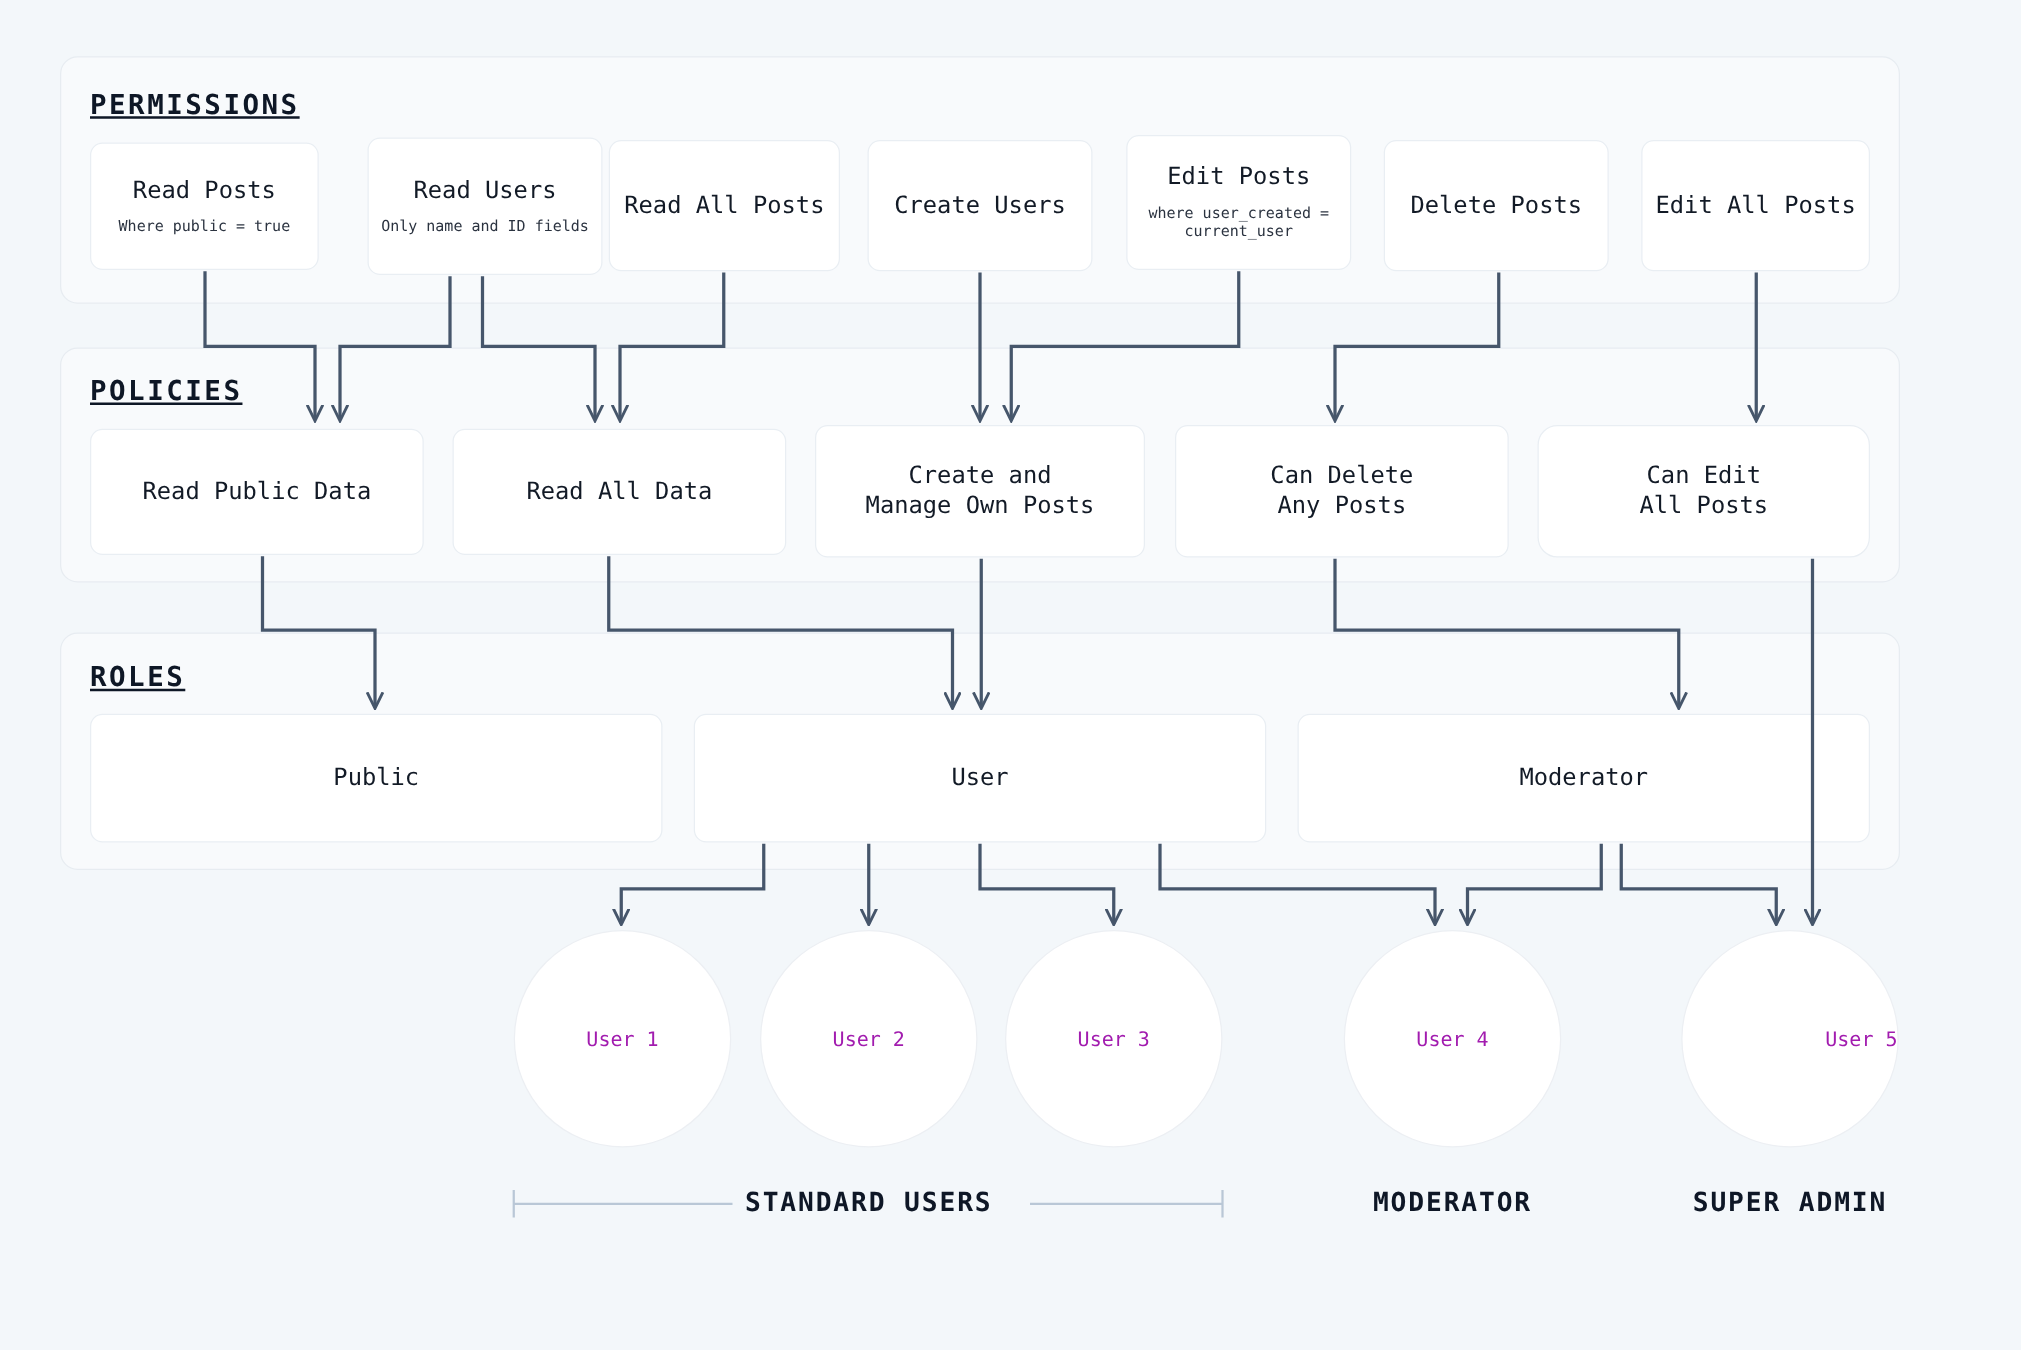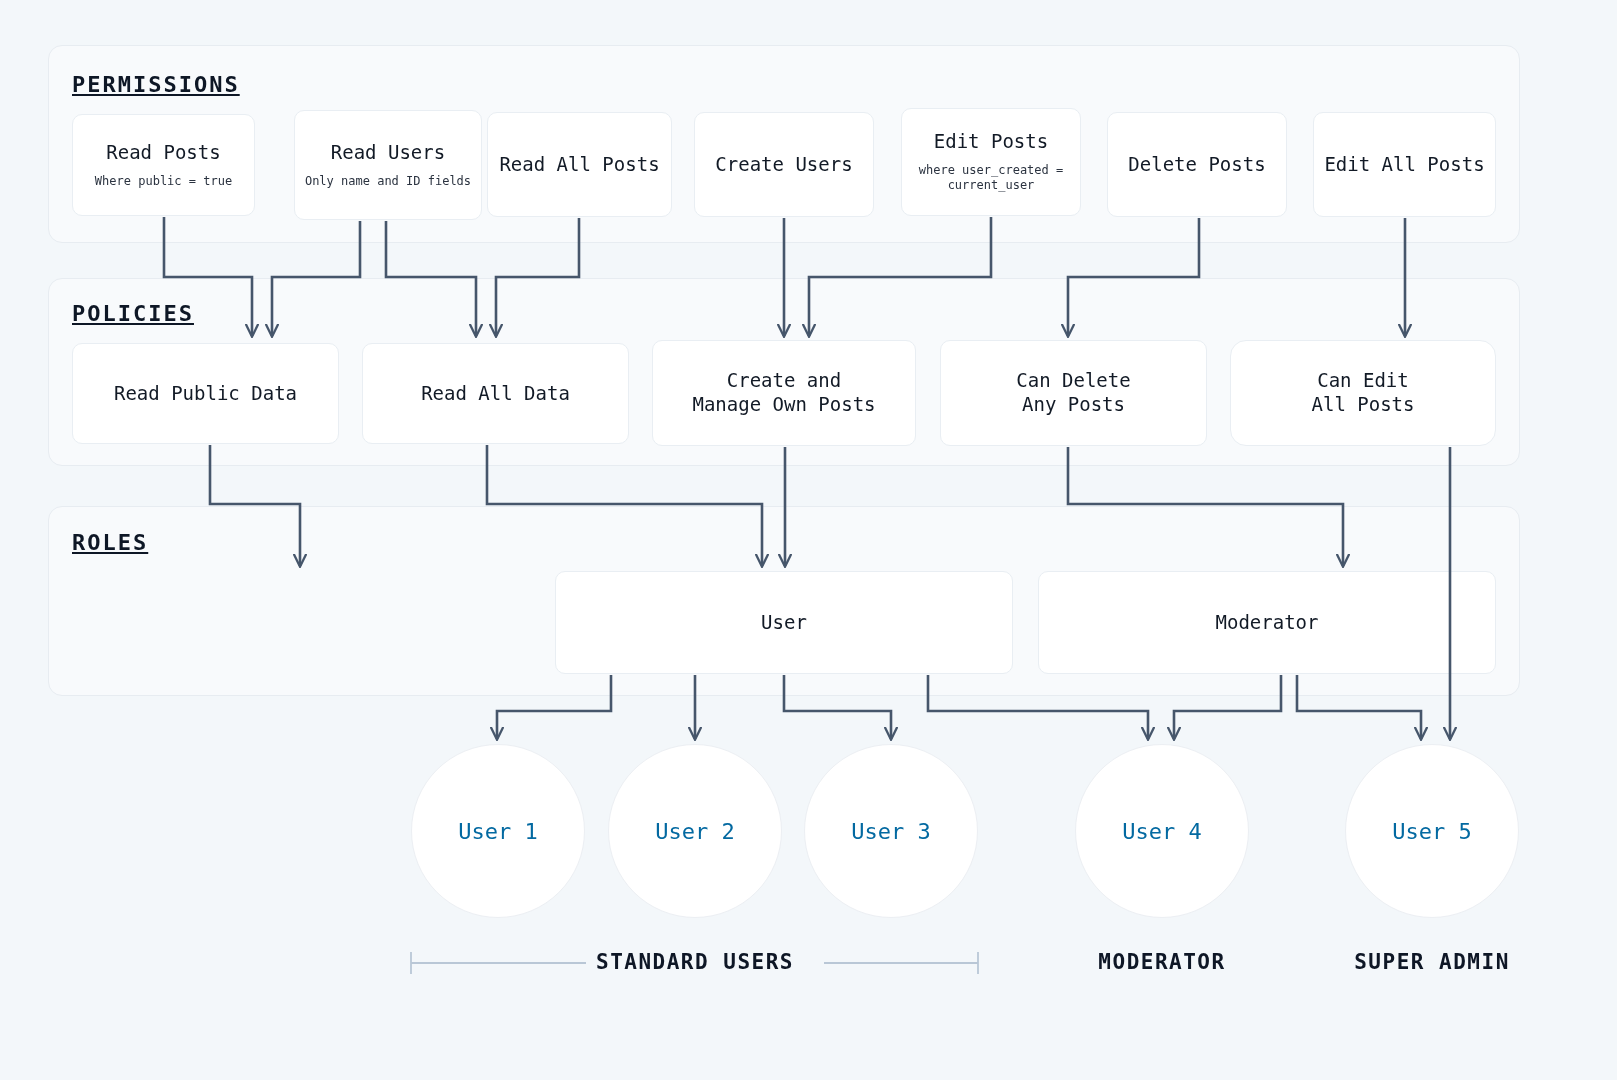--- a/index.html
+++ b/index.html
@@ -64,22 +64,22 @@
   .circle{
     position:absolute;
     background:#ffffff;
     border:1px solid #eceff3;
     border-radius:50%;
     display:flex;align-items:center;justify-content:center;
     box-sizing:border-box;
   }
   .circle span{
     font-family:"DejaVu Sans Mono", monospace;
-    font-size:22px;
-    color:#0369a1;
+    font-size:16px;
+    color:#a21caf;
   }
 
   .grouplabel{
     position:absolute;
     font-family:"DejaVu Sans Mono", monospace;
     font-size:21px;
     font-weight:700;
     letter-spacing:1.5px;
     color:#0e1726;
     text-align:center;
@@ -148,20 +148,23 @@
   </div>
 
   <div class="node policy" style="left:1230px;top:340px;width:266px;height:106px;border-radius:16px;">
     <div class="title">Can Edit
 All Posts</div>
   </div>
 
   <div class="panel" style="left:48px;top:506px;width:1472px;height:190px;"></div>
   <div class="panel-title" style="left:72px;top:530px;">ROLES</div>
 
+  <div class="node role" style="left:72px;top:571px;width:458px;height:103px;">
+    <div class="title">Public</div>
+  </div>
 
   <div class="node role" style="left:555px;top:571px;width:458px;height:103px;">
     <div class="title">User</div>
   </div>
 
   <div class="node role" style="left:1038px;top:571px;width:458px;height:103px;">
     <div class="title">Moderator</div>
   </div>
 
   <div class="circle" style="left:411px;top:744px;width:174px;height:174px;">
@@ -169,21 +172,21 @@
   </div>
   <div class="circle" style="left:608px;top:744px;width:174px;height:174px;">
     <span>User 2</span>
   </div>
   <div class="circle" style="left:804px;top:744px;width:174px;height:174px;">
     <span>User 3</span>
   </div>
   <div class="circle" style="left:1075px;top:744px;width:174px;height:174px;">
     <span>User 4</span>
   </div>
-  <div class="circle" style="left:1345px;top:744px;width:174px;height:174px;">
+  <div class="circle" style="left:1345px;top:744px;width:174px;height:174px;justify-content:flex-end;">
     <span>User 5</span>
   </div>
 
   <div class="grouplabel" style="left:545px;top:950px;width:300px;">STANDARD USERS</div>
   <div class="grouplabel" style="left:1062px;top:950px;width:200px;">MODERATOR</div>
   <div class="grouplabel" style="left:1332px;top:950px;width:200px;">SUPER ADMIN</div>
 
   <svg class="edges" viewBox="0 0 1617 1080" xmlns="http://www.w3.org/2000/svg">
     <defs>
       <marker id="ah" viewBox="0 0 10 10" refX="8.5" refY="5" markerWidth="5.5" markerHeight="5.5" orient="auto-start-reverse">

